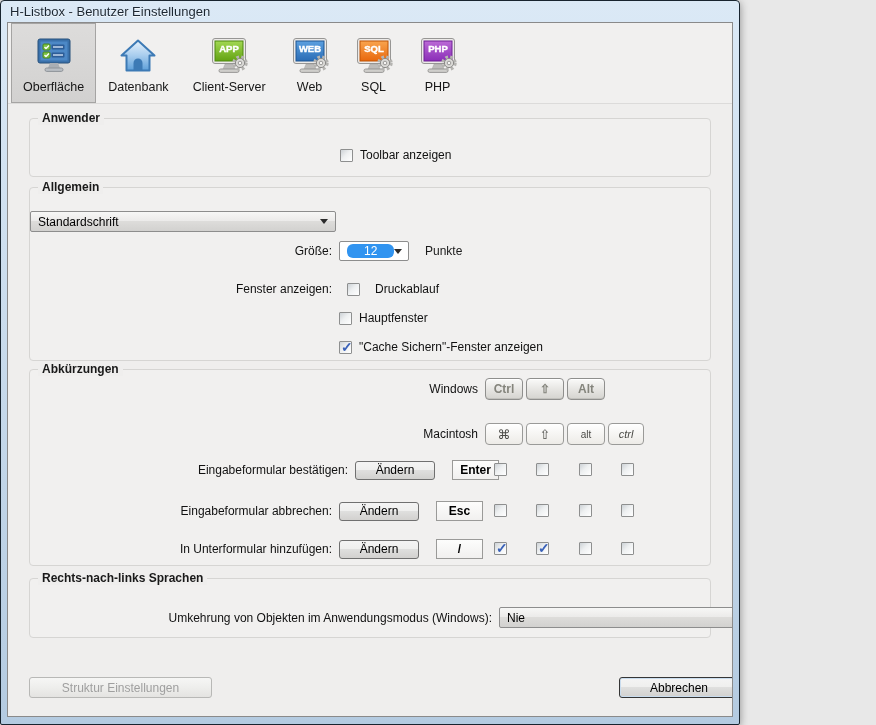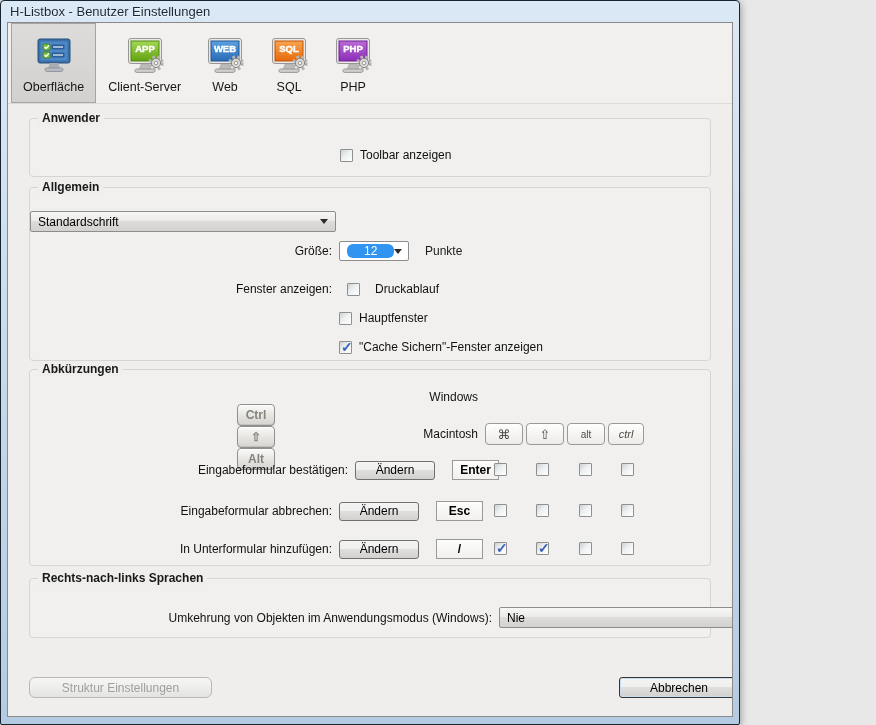--- a/index.html
+++ b/index.html
@@ -99,21 +99,21 @@
 
   
   .btn {
     border:1px solid #707070; border-radius:3px;
     background:linear-gradient(#f4f4f4,#efefee 45%,#e0e0df 46%,#d2d1cf);
     font-family:"Liberation Sans", sans-serif; font-size:12px; color:#000;
     display:flex; align-items:center; justify-content:center; cursor:default;
   }
   .btn.default { border:1px solid #353535; box-shadow:inset 0 0 0 1px #c9dcee; }
   .btn.disabled { color:#9f9f9f; border-color:#b8b8b6;
-    background:linear-gradient(#f6f6f5,#eeeeec 50%,#e4e3e1);border-radius:6px; }
+    background:linear-gradient(#f6f6f5,#eeeeec 50%,#e4e3e1); }
   .keyfield {
     width:47px; height:20px; border:1px solid #9a9a98;
     background:linear-gradient(#fdfdfc,#f1f0ef);
     display:flex; align-items:center; justify-content:center; color:#000;font-weight:bold;
   }
 </style>
 </head>
 <body>
 
 <svg width="0" height="0" style="position:absolute" aria-hidden="true">
@@ -172,20 +172,27 @@
           <rect x="9" y="15" width="7" height="6" rx="1" fill="#7dc344" stroke="#49851d"></rect>
           <path d="M10.5 18 l1.5 1.5 l3-3" stroke="#fff" stroke-width="1.3" fill="none"></path>
           <rect x="17.5" y="15.5" width="13" height="5" rx="1" fill="#2d5d97"></rect>
           <rect x="19" y="17.3" width="10" height="1.4" fill="#cfe0f2"></rect>
           <path d="M16 26 h8 l2 5 h-12 z" fill="#a9aeb4"></path>
           <rect x="11" y="31" width="18" height="3.4" rx="1.7" fill="#b9bec4" stroke="#8f9499"></rect>
         </svg>
         <span class="lbl">Oberfläche</span>
       </div>
 
+      <div class="tb-item">
+        <svg class="tb-icon" width="40" height="38" viewBox="0 0 40 38">
+          <path d="M20 3.5 L36.5 18.5 L31.5 18.5 L31.5 33.5 L8.5 33.5 L8.5 18.5 L3.5 18.5 Z" fill="url(#houseG)" stroke="#3d7ab5" stroke-width="2" stroke-linejoin="round"></path>
+          <path d="M15.5 33.5 v-7.5 a4.5 4.5 0 0 1 9 0 v7.5 z" fill="#3d7ab5"></path>
+        </svg>
+        <span class="lbl">Datenbank</span>
+      </div>
 
       <div class="tb-item">
         <svg class="tb-icon" width="40" height="38" viewBox="0 0 40 38">
           <use href="#monFrame"></use>
           <rect x="6" y="4" width="28" height="20" fill="url(#scrGreen)" stroke="#4e8a10"></rect>
           <text x="20" y="15" text-anchor="middle" font-family="Liberation Sans, sans-serif" font-size="9.5" font-weight="bold" fill="#ffffff" stroke="#ffffff" stroke-width="0.4">APP</text>
           <g transform="translate(31,26)">
               <use href="#gearSym"></use>
             </g>
         </svg>
@@ -267,21 +274,21 @@
 
       <div class="row" style="left:309px; top:152px;">
         <span class="cb checked"></span>
         <span class="cb-label">"Cache Sichern"-Fenster anzeigen</span>
       </div>
     </div>
 
     <div class="group" style="top:346px; height:197px;">
       <span class="group-title">Abkürzungen</span>
 
-      <div class="row" style="left:0; top:20px;flex-direction:column;">
+      <div class="row" style="left:0; top:8px;">
         <span class="lbl-k">Windows</span>
         <span class="wkey">Ctrl</span>
         <span class="wkey">⇧</span>
         <span class="wkey">Alt</span>
       </div>
 
       <div class="row" style="left:0; top:53px;">
         <span class="lbl-k">Macintosh</span>
         <span class="mkey">⌘</span>
         <span class="mkey">⇧</span>

